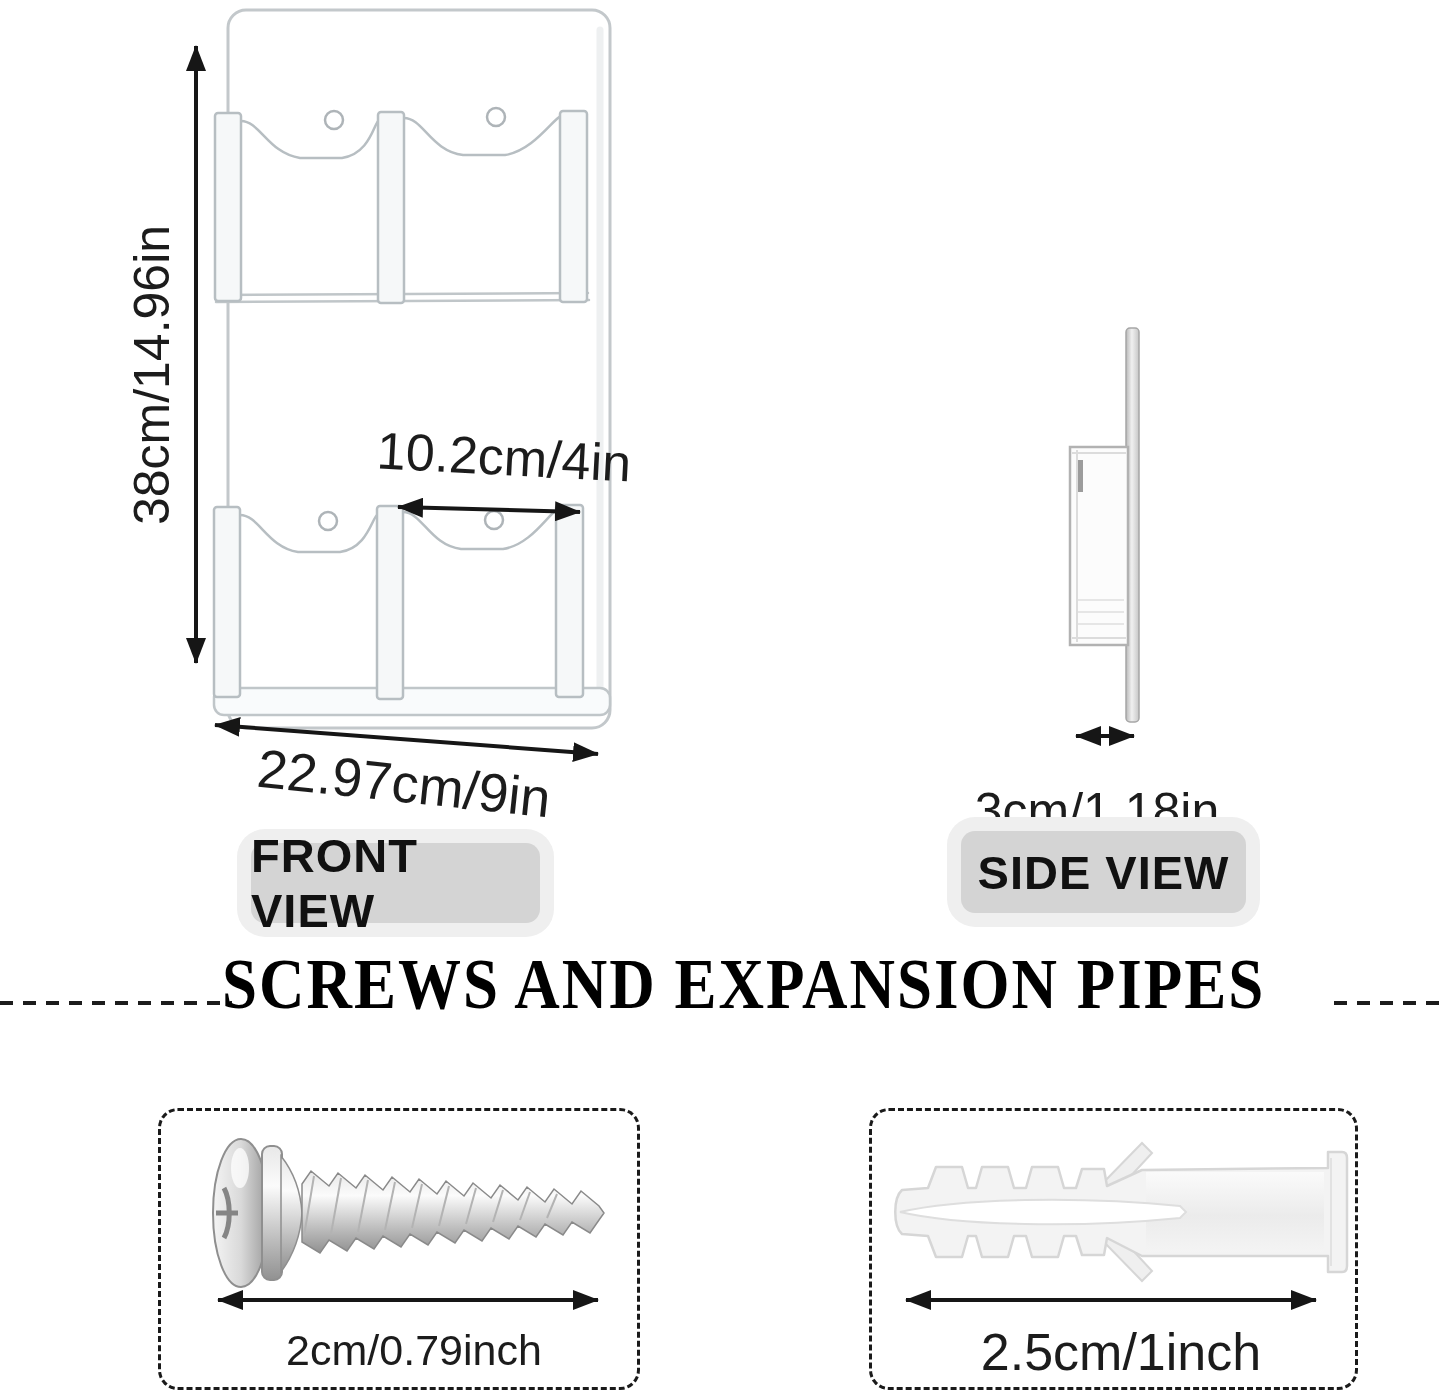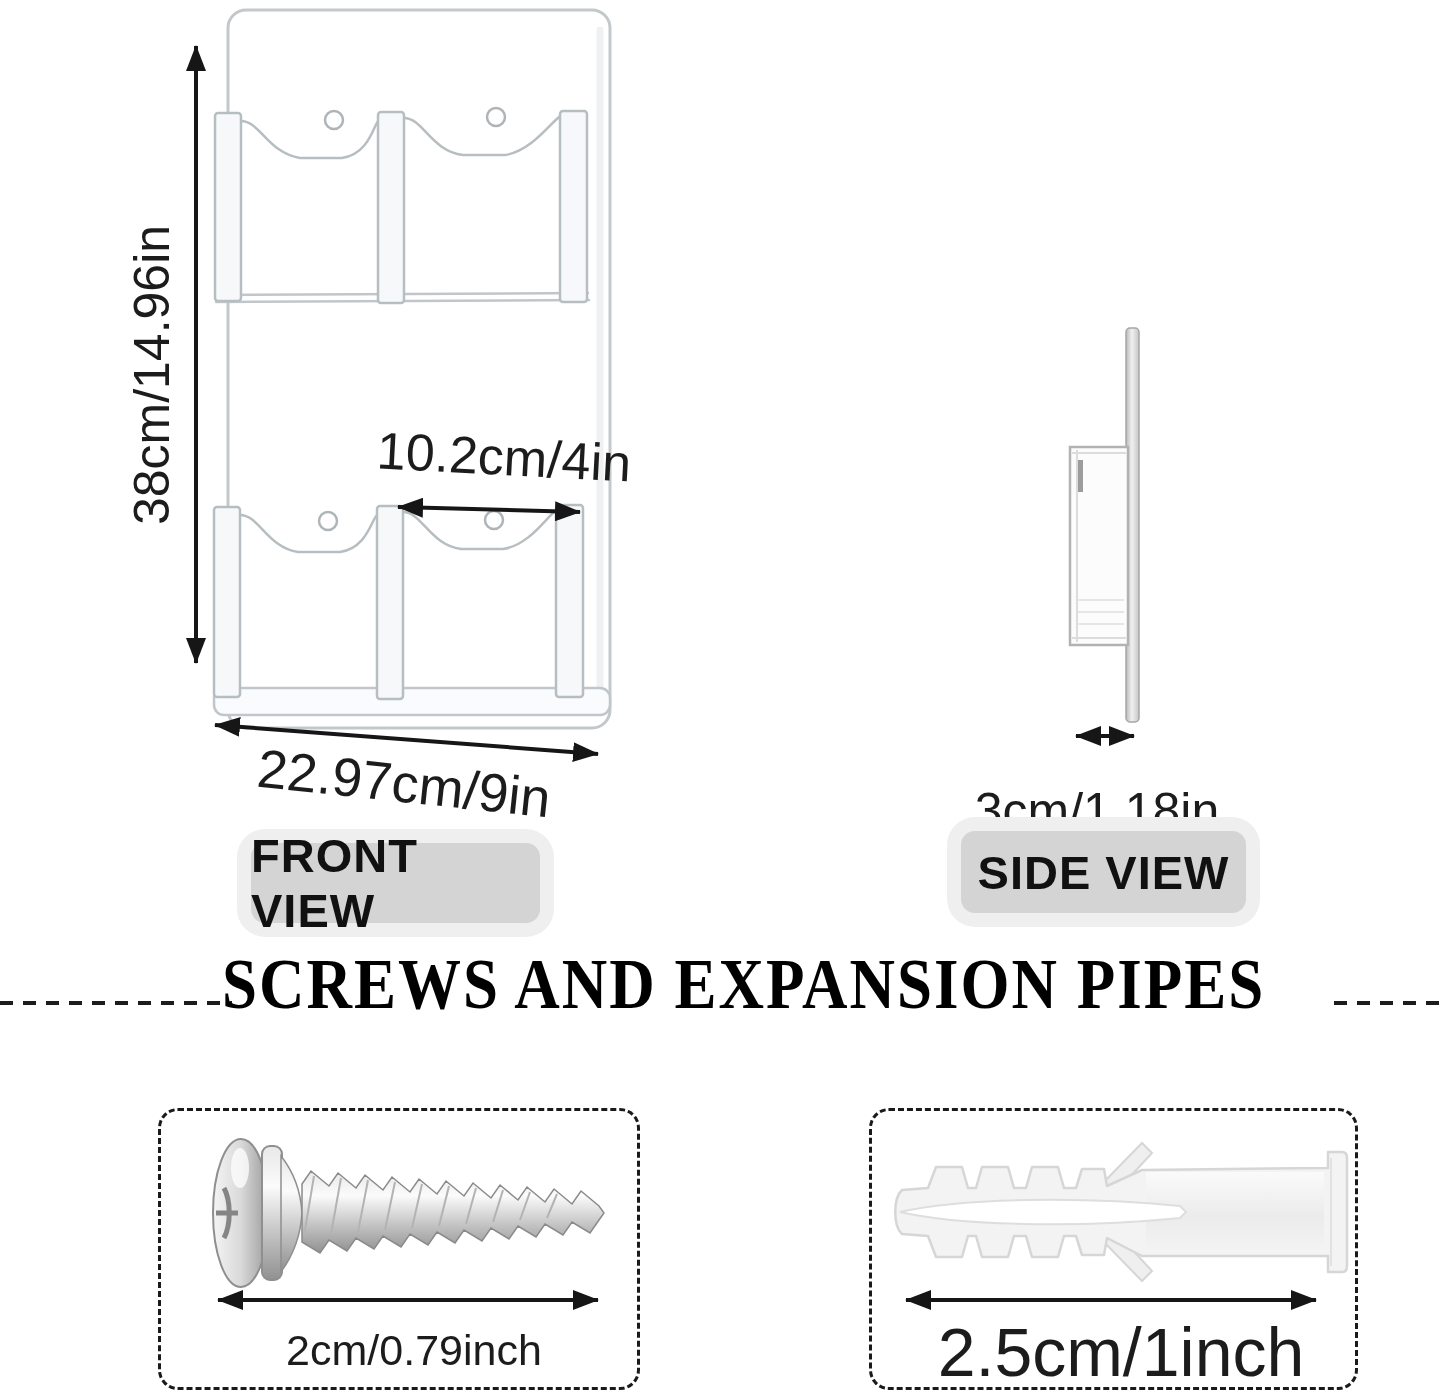--- a/index.html
+++ b/index.html
@@ -173,21 +173,21 @@
   <div class="dim" style="left:152px;top:375px;transform:translate(-50%,-50%) rotate(-90deg);">38cm/14.96in</div>
 
   <div class="dim" style="left:504px;top:457px;transform:translate(-50%,-50%) rotate(3deg);font-size:52px;">10.2cm/4in</div>
 
   <div class="dim" style="left:404px;top:783px;transform:translate(-50%,-50%) rotate(6deg);font-size:54px;">22.97cm/9in</div>
 
   <div class="dim" style="left:1097px;top:779px;transform:translate(-50%,-50%);margin-top:32px;">3cm/1.18in</div>
 
   <div class="dim" style="left:414px;top:1350px;transform:translate(-50%,-50%);font-size:43px;">2cm/0.79inch</div>
 
-  <div class="dim" style="left:1121px;top:1352px;transform:translate(-50%,-50%);font-size:68px;">2.5cm/1inch</div>
+  <div class="dim" style="left:1121px;top:1352px;transform:translate(-50%,-50%);font-size:52px;">2.5cm/1inch</div>
 
   <div class="badge" style="left:237px;top:829px;width:317px;height:108px;">
     <div class="badge-inner">
       <span class="badge-text">FRONT VIEW</span>
     </div>
   </div>
 
   <div class="badge" style="left:947px;top:817px;width:313px;height:110px;">
     <div class="badge-inner">
       <span class="badge-text">SIDE VIEW</span>

